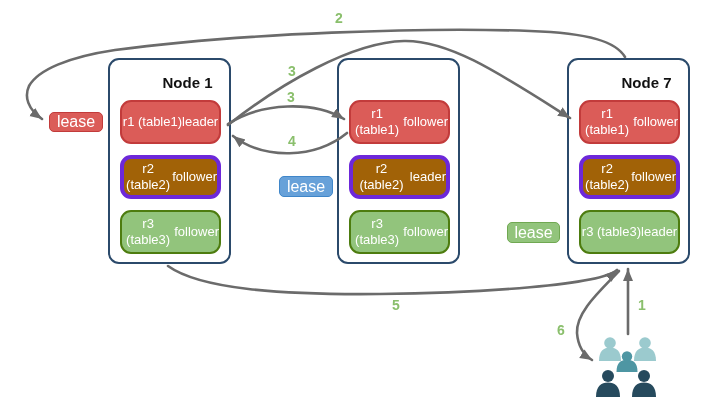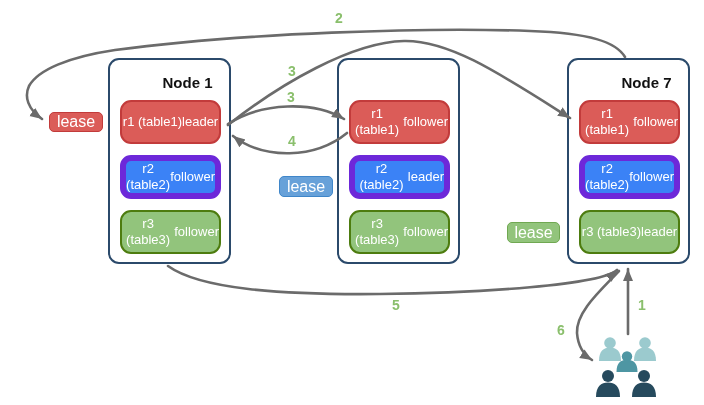--- a/index.html
+++ b/index.html
@@ -20,21 +20,21 @@
   }
   .range{
     position:absolute;left:10px;width:101px;height:44px;border-radius:11px;
     display:flex;flex-direction:row;align-items:center;justify-content:center;
     color:#ffffff;font-size:13px;line-height:1.25;box-sizing:border-box;text-align:center;
   }
   .range.pos1{top:40px}
   .range.pos2{top:95px}
   .range.pos3{top:150px}
   .range.red{background:#db5c58;border:2px solid #c23b3b}
-  .range.blue{background:#3b82f6;border:6px solid #6d28d9}
+  .range.blue{background:#a16207;border:4px solid #6d28d9}
   .range.green{background:#92c47c;border:2px solid #4d7c0f}
   
   .lease{
     position:absolute;border-radius:5px;color:#ffffff;font-size:16px;
     display:flex;align-items:center;justify-content:center;box-sizing:border-box;z-index:3;
   }
   #lease-red{left:49px;top:112px;width:54px;height:20px;background:#db5c58;border:1.5px solid #c23b3b}
   #lease-blue{left:279px;top:176px;width:54px;height:21px;background:#67a1d9;border:1.5px solid #3f86c9}
   #lease-green{left:507px;top:222px;width:53px;height:21px;background:#92c47c;border:1.5px solid #70a852}
   

